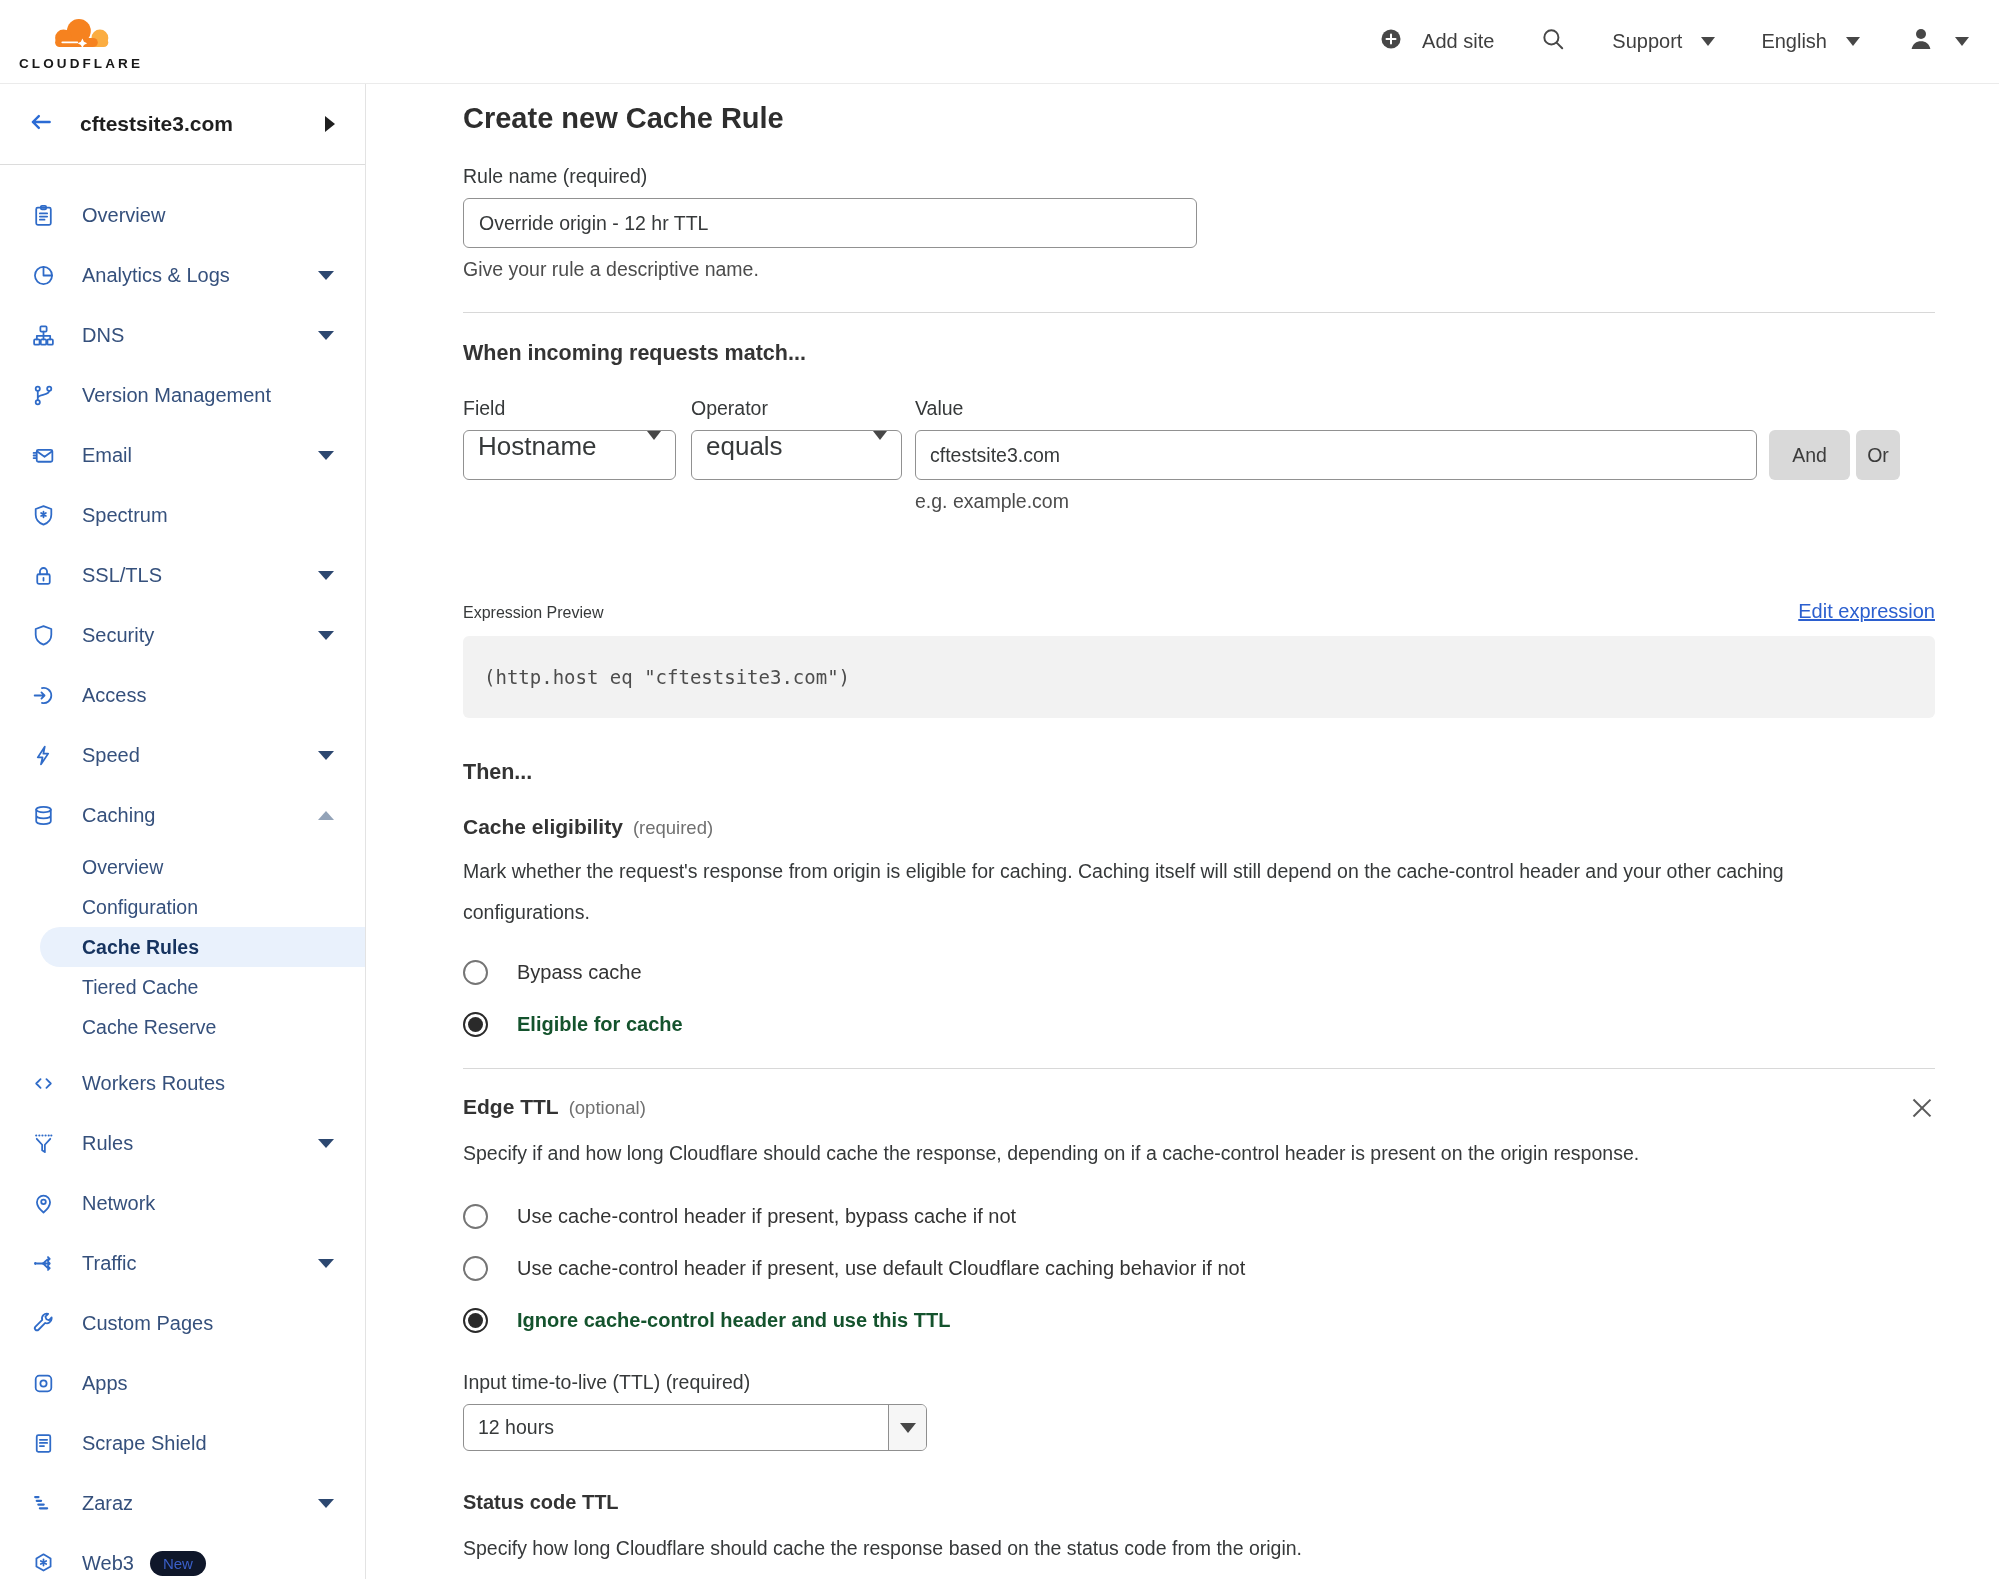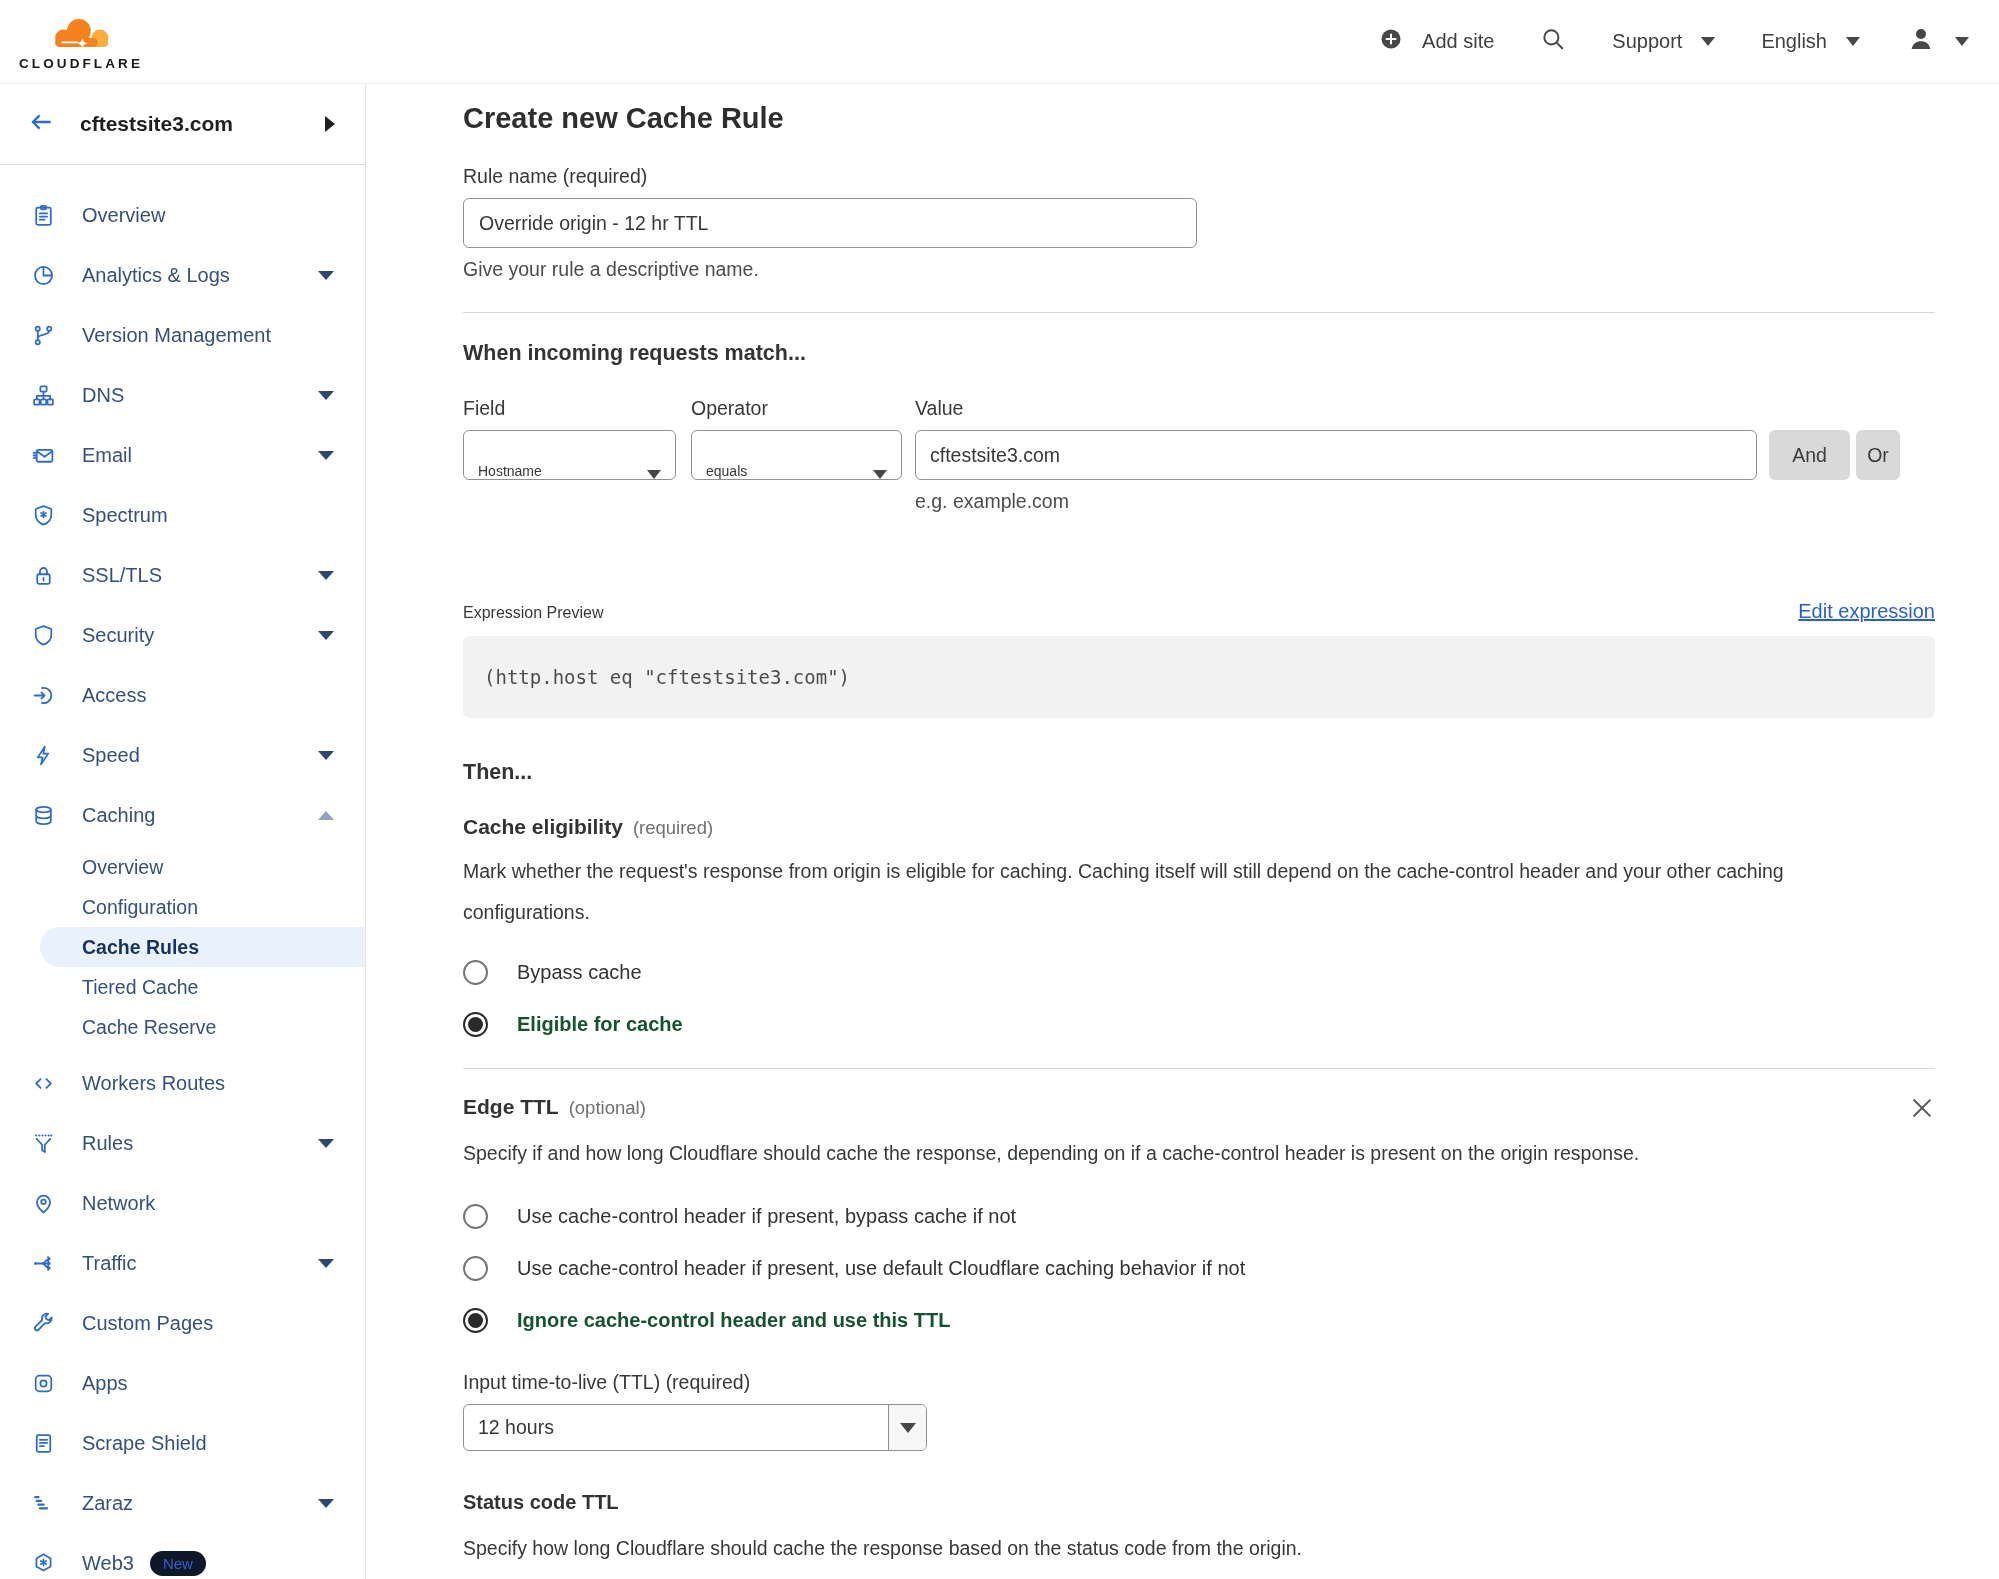--- a/index.html
+++ b/index.html
@@ -39,21 +39,21 @@
   .main { flex: 1; padding: 18px 64px 0 97px; overflow: hidden; }
   .page-title { font-size: 29px; font-weight: bold; color: #2e2e2e; margin-bottom: 30px; }
   .field-label { font-size: 19.5px; color: #36393a; margin-bottom: 10px; }
   .text-input { width: 734px; height: 50px; border: 1px solid #919191; border-radius: 6px; padding: 1px 15px; font-size: 19.5px; color: #36393a; font-family: "Liberation Sans", sans-serif; background: #fff; }
   .help-text { font-size: 19.5px; color: #4c4c4c; margin-top: 10px; }
   .hr { border: none; border-top: 1px solid #d8d8d8; margin-top: 31px; }
   .section-h { font-size: 21.5px; font-weight: bold; color: #343434; }
   .match-h { margin-top: 28px; }
   .match-row { display: flex; margin-top: 31px; align-items: flex-start; }
   .col-label { font-size: 19.5px; margin-bottom: 10px; }
-  .select-box { height: 50px; border: 1px solid #919191; border-radius: 6px; background: #fff; display: flex; align-items: flex-end; padding: 0 14px; font-size: 14px; color: #36393a; cursor: pointer; }
+  .select-box { height: 50px; border: 1px solid #919191; border-radius: 6px; background: #fff; display: flex; align-items: flex-start; padding: 0 14px; font-size: 26px; color: #36393a; cursor: pointer; }
   .select-box .sel-caret { margin-left: auto; width: 0; height: 0; border-left: 7px solid transparent; border-right: 7px solid transparent; border-top: 9px solid #474747; }
   .w-field { width: 213px; } .w-op { width: 211px; margin-left: 15px; } .w-val { margin-left: 13px; }
   .value-input { width: 842px; height: 50px; border: 1px solid #919191; border-radius: 6px; padding: 0 14px; font-size: 19.5px; color: #36393a; font-family: "Liberation Sans", sans-serif; }
   .andor { height: 50px; border: none; border-radius: 6px; background: #d9d9d9; color: #3c3c3c; font-size: 19.5px; font-family: "Liberation Sans", sans-serif; cursor: pointer; text-align: center; }
   .btn-and { width: 81px; margin-left: 12px; margin-top: 33px; }
   .btn-or  { width: 44px; margin-left: 6px; margin-top: 33px; }
 
   .expr-row { display: flex; align-items: baseline; margin-top: 66px; }
   .expr-label { font-size: 16px; margin-top: 25px; }
   .edit-link { margin-left: auto; font-size: 20px; color: #2b5fcf; text-decoration: underline; cursor: pointer; }
@@ -182,41 +182,41 @@
               <path d="M12 3.8V12h8.2"></path>
             </svg>
         </span>
         <span class="nav-label">Analytics &amp; Logs</span>
         <span class="nav-caret"></span>
       </div>
 
       <div class="nav-item">
         <span class="nav-icon">
           <svg class="icon" width="25" height="25" viewBox="0 0 24 24">
-              <circle cx="6.5" cy="5.5" r="2"></circle>
-              <circle cx="6.5" cy="18.5" r="2"></circle>
-              <circle cx="17.5" cy="5.5" r="2"></circle>
-              <path d="M6.5 7.5v9M17.5 7.5c0 5-11 3-11 7"></path>
-            </svg>
-        </span>
-        <span class="nav-label">Version Management</span>
-      </div>
-
-      <div class="nav-item">
-        <span class="nav-icon">
-          <svg class="icon" width="25" height="25" viewBox="0 0 24 24">
               <rect x="9" y="3.2" width="6" height="5" rx="1"></rect>
               <rect x="3" y="15.8" width="5.2" height="5" rx="1"></rect>
               <rect x="9.4" y="15.8" width="5.2" height="5" rx="1"></rect>
               <rect x="15.8" y="15.8" width="5.2" height="5" rx="1"></rect>
               <path d="M12 8.2v4.1M5.6 15.8v-3.5h12.8v3.5M12 12.3v3.5"></path>
             </svg>
         </span>
         <span class="nav-label">DNS</span>
         <span class="nav-caret"></span>
+      </div>
+
+      <div class="nav-item">
+        <span class="nav-icon">
+          <svg class="icon" width="25" height="25" viewBox="0 0 24 24">
+              <circle cx="6.5" cy="5.5" r="2"></circle>
+              <circle cx="6.5" cy="18.5" r="2"></circle>
+              <circle cx="17.5" cy="5.5" r="2"></circle>
+              <path d="M6.5 7.5v9M17.5 7.5c0 5-11 3-11 7"></path>
+            </svg>
+        </span>
+        <span class="nav-label">Version Management</span>
       </div>
 
       <div class="nav-item">
         <span class="nav-icon">
           <svg class="icon" width="25" height="25" viewBox="0 0 24 24">
               <rect x="5.5" y="6.5" width="15" height="11.5" rx="1.5"></rect>
               <path d="M6 8.2l7 5 7-5M2.5 9.5h2M2.5 12h2M2.5 14.5h2"></path>
             </svg>
         </span>
         <span class="nav-label">Email</span>

